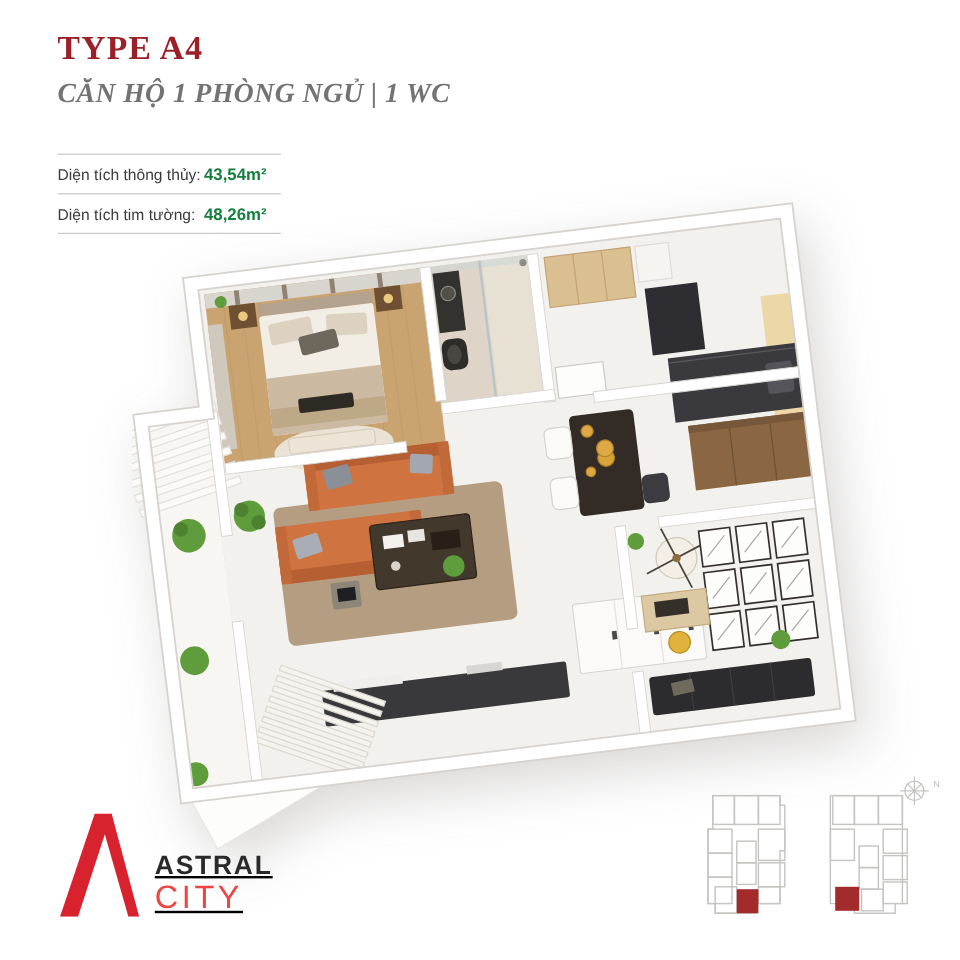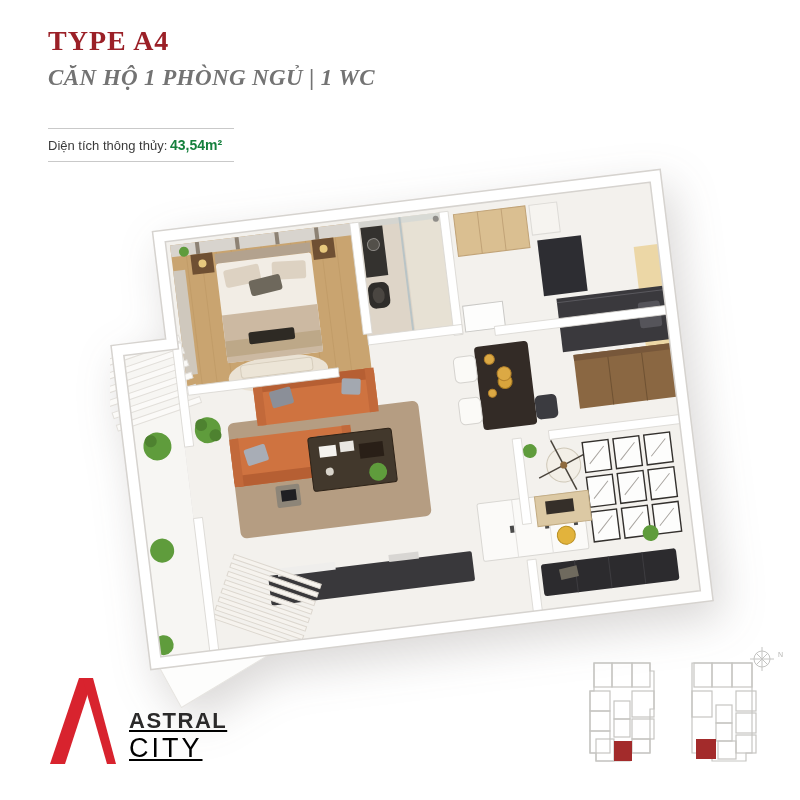--- a/index.html
+++ b/index.html
@@ -44,21 +44,21 @@
   .wood{fill:var(--wood-floor);} .rug{fill:var(--rug-tan);}
   .sofa{fill:var(--sofa-orange);} .plant{fill:var(--plant-green);}
   .wall{fill:#ffffff;stroke:#d9d6d2;stroke-width:.8;}
   .wall-fill{fill:#fdfdfc;stroke:#e7e5e1;stroke-width:1;}
   
   .logo{position:absolute;left:50px;top:678px;display:flex;align-items:flex-end;z-index:5;}
   .logo-mark{width:66px;height:86px;}
   .logo-mark polygon{fill:var(--logo-red);}
   .logo-text{display:flex;flex-direction:column;justify-content:flex-end;margin-left:13px;padding-bottom:2px;text-decoration:underline;}
   .logo-line1{font-size:22px;font-weight:800;letter-spacing:1.5px;color:#2b2a2a;line-height:1.1;}
-  .logo-line2{font-size:27px;font-weight:400;letter-spacing:3px;color:#000000;line-height:1.05;}
+  .logo-line2{font-size:27px;font-weight:400;letter-spacing:3px;color:#ef4444;line-height:1.05;}
   
   .keyplans{position:absolute;left:582px;top:645px;z-index:4;}
   .keyplan{position:absolute;top:12px;}
   .keyplan.left{left:2px;} .keyplan.right{left:100px;}
   .keyplan path,.keyplan rect{fill:none;stroke:#c6c5c2;stroke-width:1.2;}
   .keyplan rect.red{fill:var(--keyplan-red);stroke:none;}
   .compass{position:absolute;left:166px;top:0;}
   .compass circle,.compass line{stroke:#c4c4c2;fill:none;stroke-width:1;}
   .compass-n{position:absolute;left:196px;top:6px;font-size:7px;color:#b5b5b3;}
 </style>
@@ -67,20 +67,24 @@
 
 <div class="header">
   <div class="title">TYPE A4</div>
   <div class="subtitle">CĂN HỘ 1 PHÒNG NGỦ | 1 WC</div>
 </div>
 
 <div class="specs">
   <div class="spec-row">
     <span class="spec-label">Diện tích thông thủy:</span>
     <span class="spec-value">43,54m²</span>
+  </div>
+  <div class="spec-row">
+    <span class="spec-label">Diện tích tim tường:</span>
+    <span class="spec-value">48,26m²</span>
   </div>
 </div>
 
 <svg class="floorplan" viewBox="0 0 644 565">
   <g transform="rotate(-7 320 255)">
 
     <polygon class="wall-fill" points="18,462 150,462 38,512"></polygon>
 
     <rect x="73" y="42" width="500" height="423" fill="#f3f1ed"></rect>
     <rect x="18" y="150" width="55" height="315" fill="#f7f6f3"></rect>

